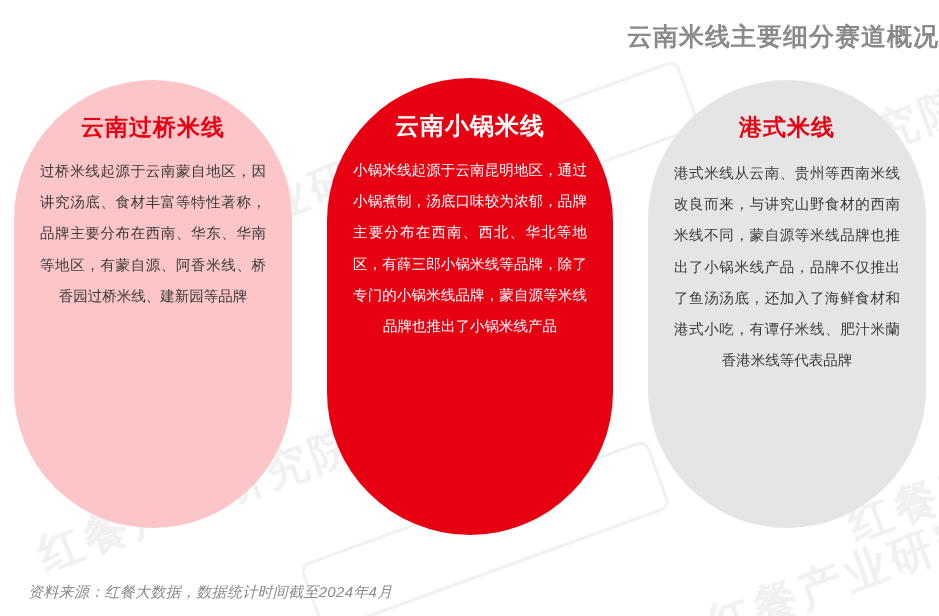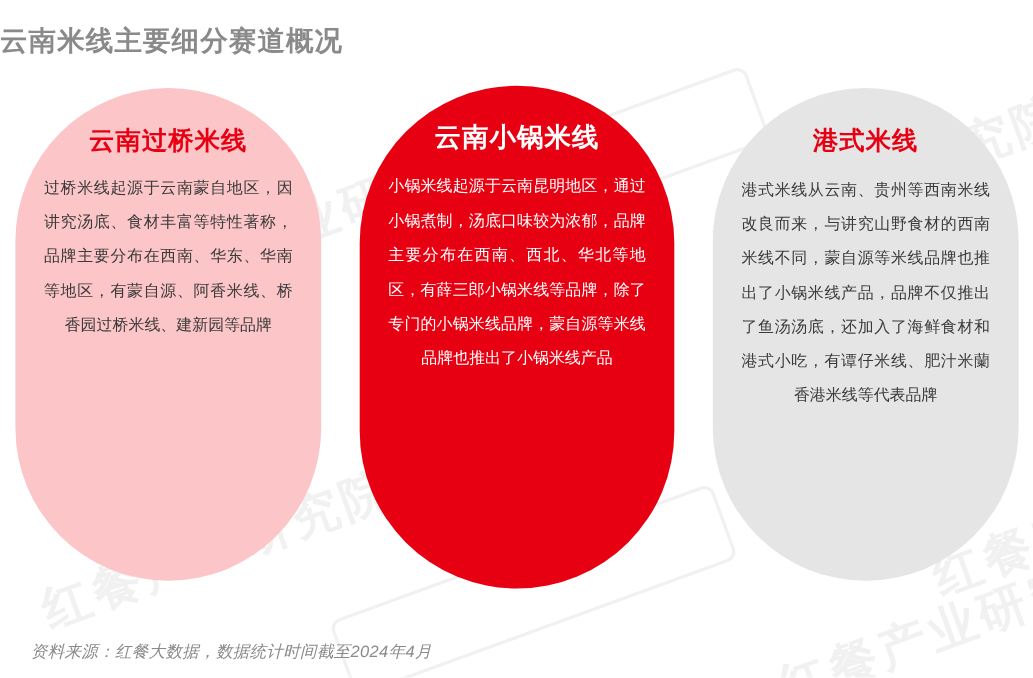--- a/index.html
+++ b/index.html
@@ -55,21 +55,21 @@
   .wm-e { left: 700px; top: 540px; }
   .wm-f { left: 120px; top: 170px; }
   .wm-g { left: 840px; top: 440px; }
 
   
   .page-title {
     position: absolute;
     left: 0;
     top: 20px;
     width: 939px;
-    text-align: left;
+    text-align: right;
     font-size: 25px;
     font-weight: bold;
     color: #8a8a8a;
     letter-spacing: 1px;
     z-index: 20;
   }
 
   
   .cards {
     position: absolute;

